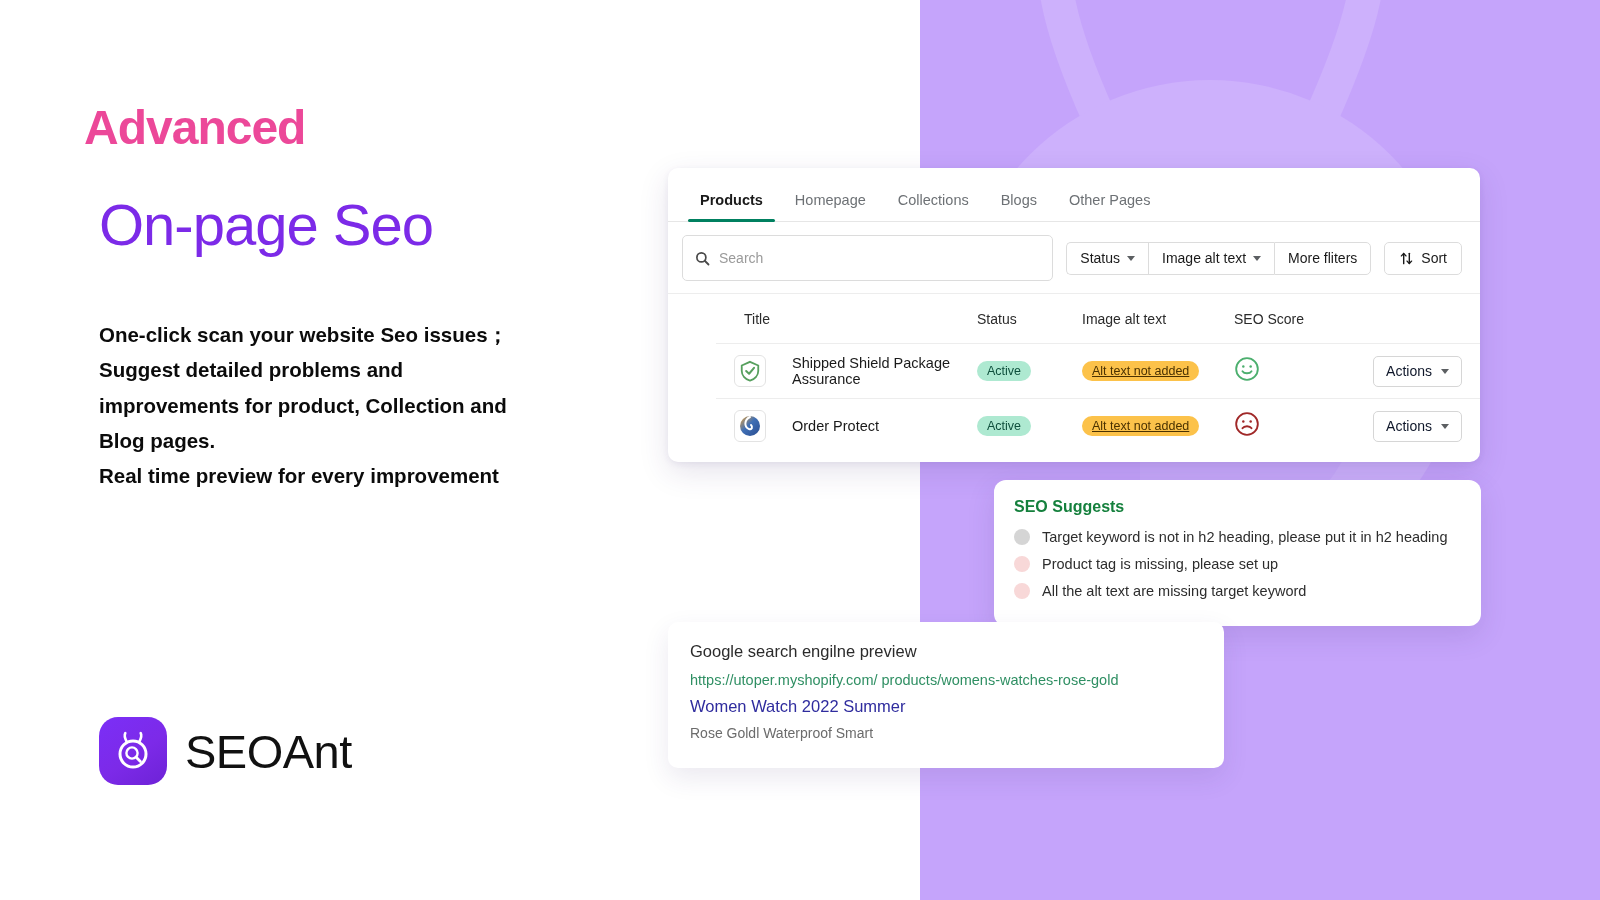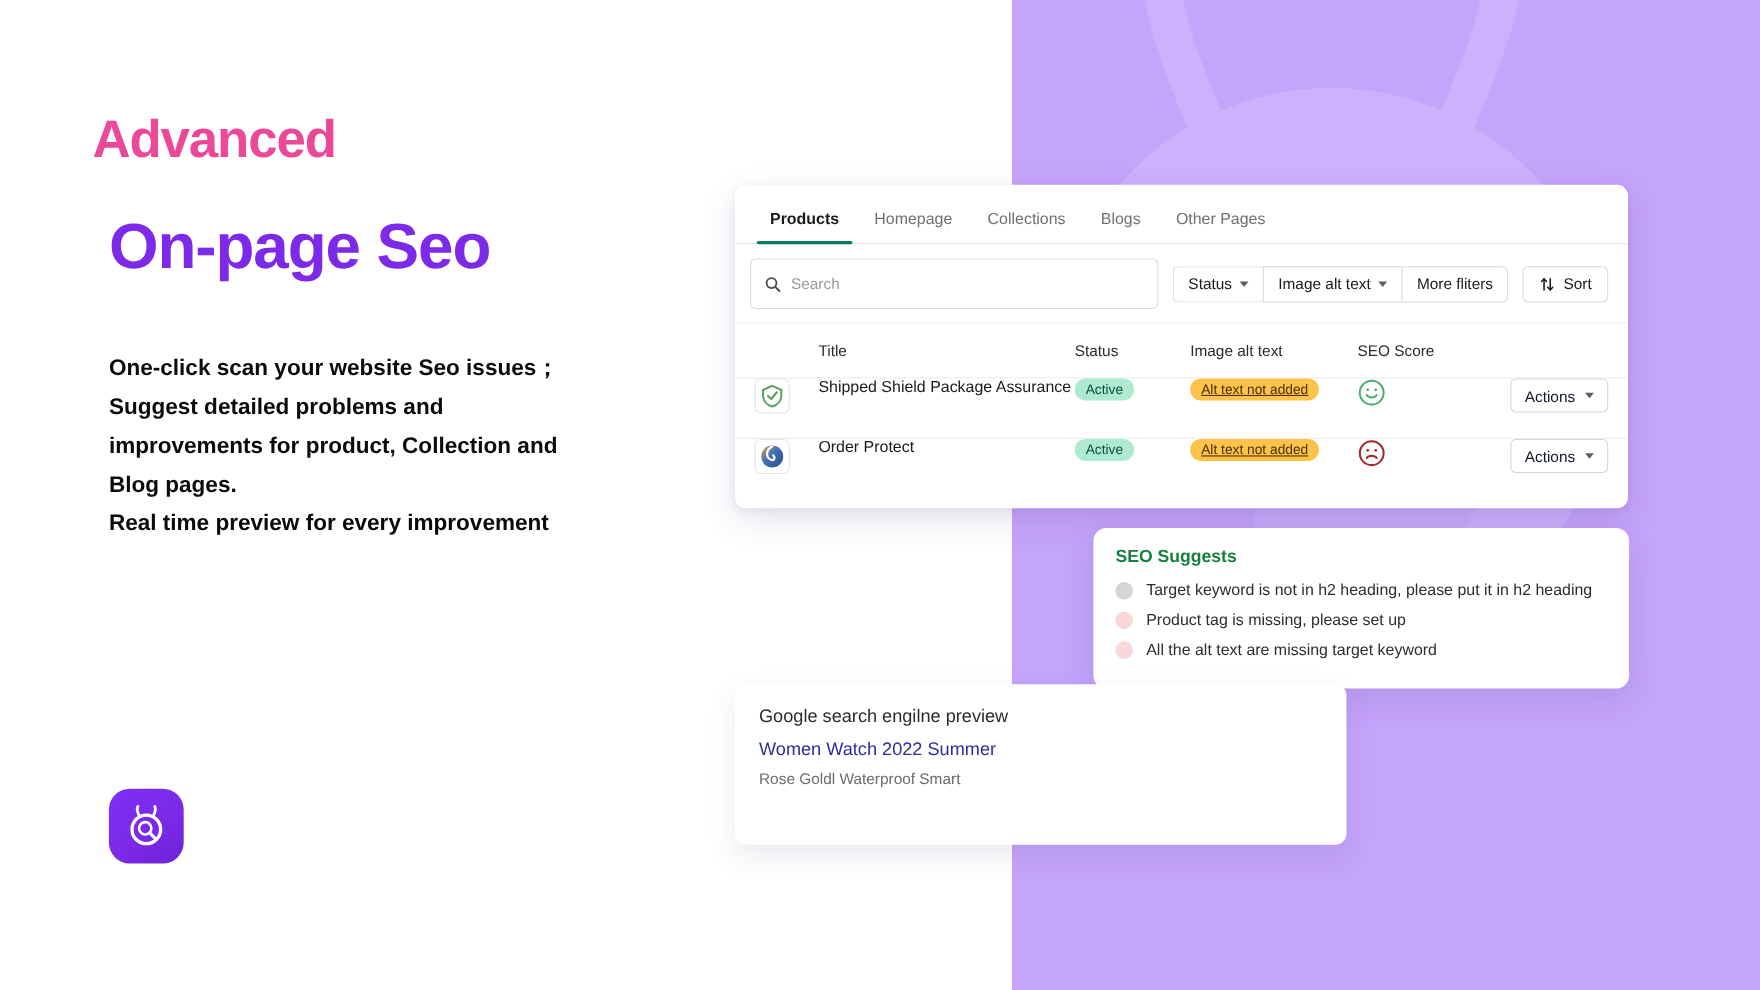--- a/index.html
+++ b/index.html
@@ -30,21 +30,21 @@
   }
 
   
   .headline{
     position:absolute; left:84px; top:104px;
     font-size:48px; font-weight:800; letter-spacing:-1px;
     color:#ec4899; line-height:1.0;
   }
   .headline-2{
     position:absolute; left:99px; top:196px;
-    font-size:58px; font-weight:700; letter-spacing:-1px;
+    font-size:58px; font-weight:400; letter-spacing:-1px;
     color:#7c2ae8; line-height:1.0;
   }
   .subcopy{
     position:absolute; left:99px; top:317px; width:530px;
     font-size:20.5px; font-weight:700; color:#0b0b0b; line-height:1.72;
   }
   .subcopy p{ margin:0; }
 
   
   .logo-wrap{ position:absolute; left:99px; top:717px; display:flex; align-items:center; gap:18px; }
@@ -89,21 +89,21 @@
   .fbtn:last-child{ border-radius:0 5px 5px 0; border-right-width:1px; }
   .sort-btn{
     height:33px; border:1px solid #dcdcdc; border-radius:5px; background:#fff;
     display:flex; align-items:center; gap:7px; padding:0 14px;
     font-size:14px; color:#1a1a1a; cursor:pointer; margin-left:13px;
   }
   .caret{ width:0;height:0;border-left:4.5px solid transparent;border-right:4.5px solid transparent;border-top:5.5px solid #5c5f62; }
 
   .thead{ display:flex; align-items:center; height:50px; padding:0 18px; border-top:1px solid #ededed; }
   .thead > div{ font-size:14px; color:#2b2b2b; }
-  .row{ display:flex; align-items:flex-start; height:55px; padding:0 18px; border-top:1px solid #ededed; }
+  .row{ display:flex; align-items:center; height:55px; padding:0 18px; border-top:1px solid #ededed;margin-left:48px; }
   .c-thumb{ width:58px; }
   .c-title{ flex:1; font-size:14.5px; color:#1a1a1a; }
   .c-status{ width:105px; }
   .c-alt{ width:152px; }
   .c-score{ width:120px; }
   .c-act{ width:108px; display:flex; justify-content:flex-end; }
   .thumb{
     width:32px; height:32px; border:1px solid #e3e3e3; border-radius:6px;
     display:flex; align-items:center; justify-content:center; overflow:hidden; background:#fff;
   }
@@ -180,20 +180,21 @@
       <svg width="46" height="46" viewBox="0 0 46 46">
         <g stroke="#ffffff" stroke-width="2.6" stroke-linecap="round" fill="none">
           <path d="M16.5 13.5 C 14.5 9.5, 14.2 7.2, 15.3 5.2"></path>
           <path d="M29.5 13.5 C 31.5 9.5, 31.8 7.2, 30.7 5.2"></path>
         </g>
         <circle cx="23" cy="26" r="13" fill="none" stroke="#ffffff" stroke-width="3"></circle>
         <circle cx="22" cy="25" r="5.6" fill="none" stroke="#ffffff" stroke-width="2.4"></circle>
         <path d="M26.2 29.2 L30.4 33.4" stroke="#ffffff" stroke-width="2.8" stroke-linecap="round"></path>
       </svg>
     </div>
+    <div class="logo-text">SEOAnt</div>
   </div>
 
   <div class="app-card">
 
     <div class="tabs">
       <div class="tab active">Products</div>
       <div class="tab">Homepage</div>
       <div class="tab">Collections</div>
       <div class="tab">Blogs</div>
       <div class="tab">Other Pages</div>
@@ -328,17 +329,18 @@
       <span class="suggest-text">Product tag is missing, please set up</span>
     </div>
     <div class="suggest-item">
       <span class="dot" style="background:#f8d8d8"></span>
       <span class="suggest-text">All the alt text are missing target keyword</span>
     </div>
   </div>
 
   <div class="gpreview">
     <div class="g-head">Google search engilne preview</div>
+    <div class="g-url">https://utoper.myshopify.com/ products/womens-watches-rose-gold</div>
     <div class="g-title">Women Watch 2022 Summer</div>
     <div class="g-desc">Rose Goldl Waterproof Smart</div>
   </div>
 
 </div>
 
 </body></html>

